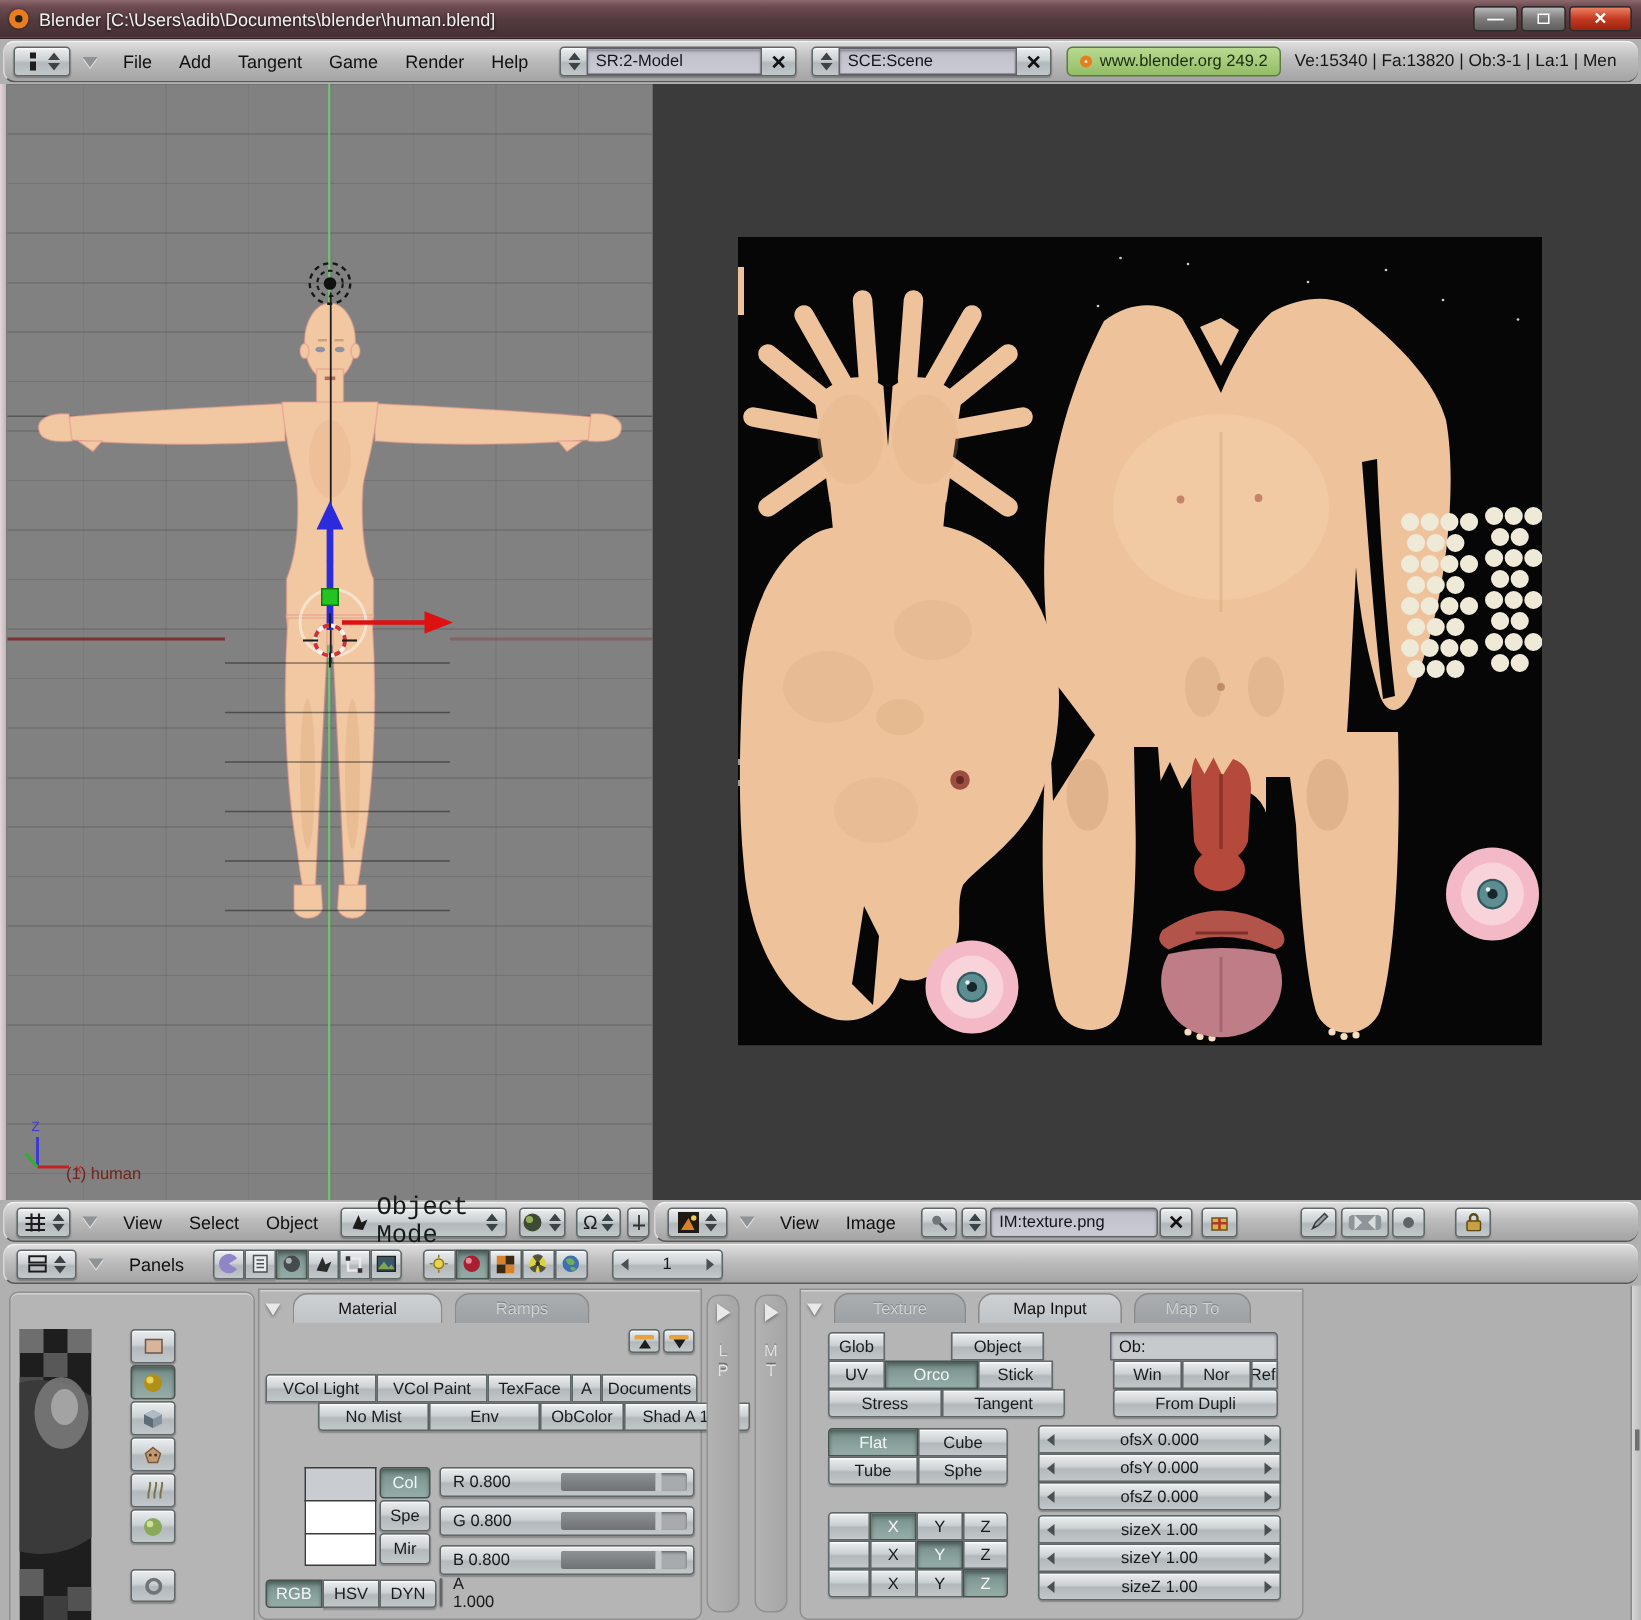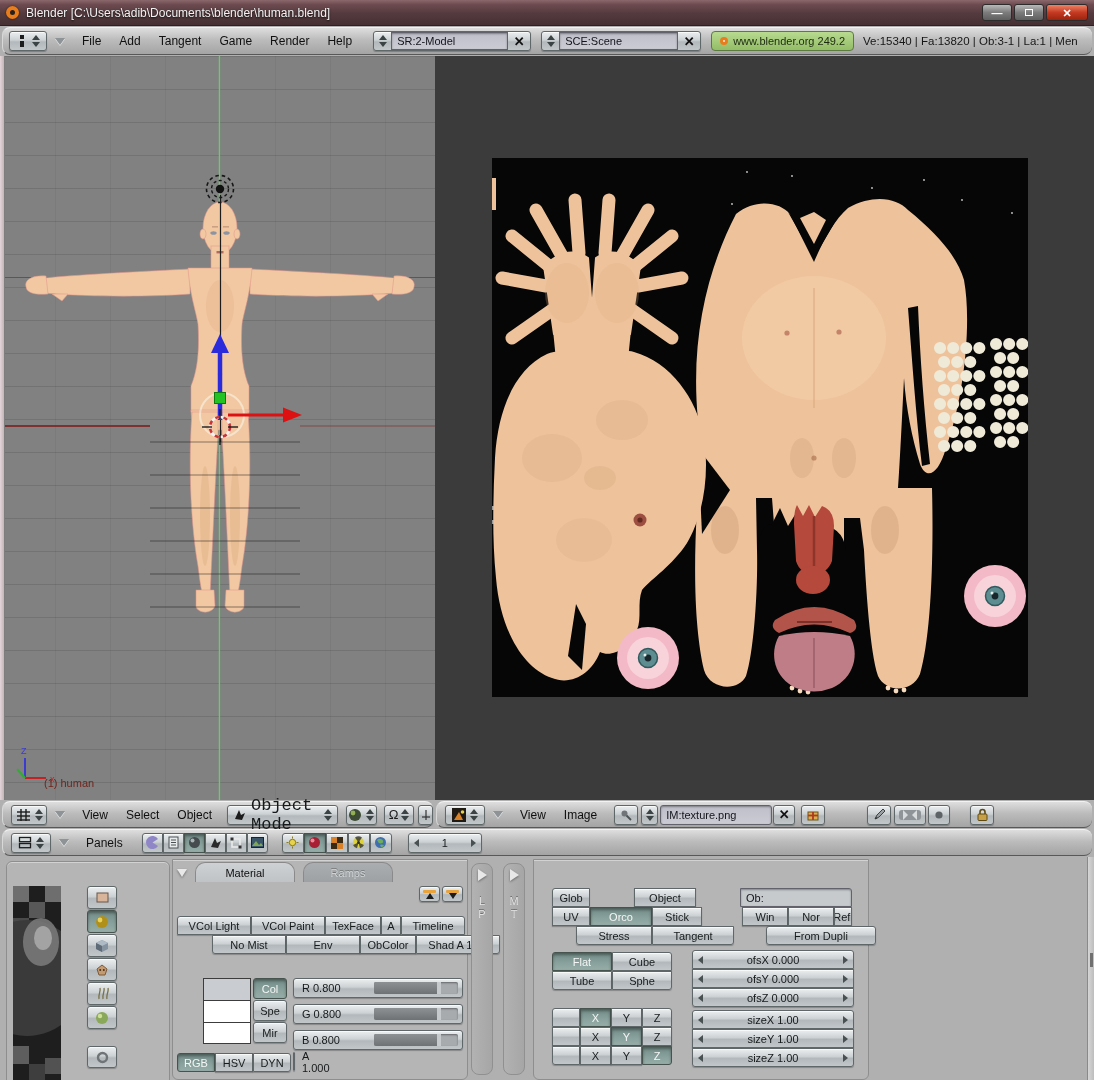--- a/index.html
+++ b/index.html
@@ -622,21 +622,21 @@
         <span class="raised iconbtn" style="width:21px; height:16px; flex-direction:column;">
           <span style="width:13px;height:3px;background:#e8a33c;border-radius:1px;"></span>
           <span style="width:0;height:0;border-left:4px solid transparent;border-right:4px solid transparent;border-top:6px solid #1c1c1c;"></span>
         </span>
       </div>
       <div class="abs" style="left:4px; top:56px; width:288px; display:flex;">
         <span class="raised tbtn" style="width:74px;border-radius:3px 0 0 0;">VCol Light</span>
         <span class="raised tbtn" style="width:74px;border-radius:0;">VCol Paint</span>
         <span class="raised tbtn" style="width:56px;border-radius:0;">TexFace</span>
         <span class="raised tbtn" style="width:20px;border-radius:0;">A</span>
-        <span class="raised tbtn" style="width:64px;border-radius:0 3px 0 0;">Timeline</span>
+        <span class="raised tbtn" style="width:64px;border-radius:0 3px 0 0;">Documents</span>
       </div>
       <div class="abs" style="left:4px; top:75px; width:288px; display:flex;margin-left:35px;">
         <span class="raised tbtn" style="width:74px;border-radius:0 0 0 3px;">No Mist</span>
         <span class="raised tbtn" style="width:74px;border-radius:0;">Env</span>
         <span class="raised tbtn" style="width:56px;border-radius:0;">ObColor</span>
         <span class="raised tbtn" style="width:84px;border-radius:0 0 3px 0;">Shad A 1.00</span>
       </div>
       <div class="abs" style="left:30px; top:118px; width:48px; display:flex; flex-direction:column;">
         <span style="height: 22px; border-top: 1px solid rgb(60, 60, 60); border-right: 1px solid rgb(60, 60, 60); border-left: 1px solid rgb(60, 60, 60); border-image: initial; border-bottom: none; background: rgb(201, 205, 210);"></span>
         <span style="height: 22px; border-top: 1px solid rgb(60, 60, 60); border-right: 1px solid rgb(60, 60, 60); border-left: 1px solid rgb(60, 60, 60); border-image: initial; border-bottom: none; background: rgb(255, 255, 255);"></span>
@@ -683,36 +683,42 @@
       <span class="ltr" style="margin-top:14px;">L</span>
       <span class="ltr">P</span>
     </div>
     <div class="abs vstrip" style="left:503px; top:6px; width:22px; height:212px;">
       <span class="paneltri"></span>
       <span class="ltr" style="margin-top:14px;">M</span>
       <span class="ltr">T</span>
     </div>
 
     <div class="abs panel" style="left:533px; top:2px; width:336px; height:221px; border-radius:0 0 6px 6px;">
+      <div class="abs" style="left:4px; top:2px; display:flex; align-items:flex-end; gap:8px;">
+        <span class="paneltri down" style="margin-bottom:5px;"></span>
+        <span class="ptab off" style="width:88px; justify-content:center;">Texture</span>
+        <span class="ptab on" style="width:96px; justify-content:center;">Map Input</span>
+        <span class="ptab off" style="width:78px; justify-content:center;">Map To</span>
+      </div>
       <div class="abs" style="left:18px; top:28px; width:300px; display:flex;gap:44px;">
         <span class="raised tbtn" style="width:38px;border-radius:3px 0 0 0;">Glob</span>
         <span class="raised tbtn" style="width:62px;border-radius:0;">Object</span>
         <span class="field" style="flex:1; height:19px; border-radius:0 3px 0 0; background:#c6cacd;">
           <span>Ob:</span>
         </span>
       </div>
       <div class="abs" style="left:18px; top:47px; width:300px; display:flex;">
         <span class="raised tbtn" style="width:38px;border-radius:0;">UV</span>
         <span class="raised tbtn pressed" style="width:62px;border-radius:0;">Orco</span>
         <span class="raised tbtn" style="width:50px;border-radius:0;">Stick</span>
         <span class="raised tbtn" style="width:46px;border-radius:0;margin-left:40px;">Win</span>
         <span class="raised tbtn" style="width:46px;border-radius:0;">Nor</span>
         <span class="raised tbtn" style="flex:1;border-radius:0;">Refl</span>
       </div>
-      <div class="abs" style="left:18px; top:66px; width:300px; display:flex;margin-left:24px;">
+      <div class="abs" style="left:18px; top:66px; width:300px; display:flex;">
         <span class="raised tbtn" style="width:76px;border-radius:0 0 0 3px;">Stress</span>
         <span class="raised tbtn" style="width:82px;border-radius:0 0 3px 0;">Tangent</span>
         <span style="flex:1;"></span>
         <span class="raised tbtn" style="width:110px;border-radius:3px;">From Dupli</span>
       </div>
       <div class="abs" style="left:18px; top:92px; width:120px; display:flex; flex-wrap:wrap;">
         <span class="raised tbtn pressed" style="width:60px;border-radius:3px 0 0 0;">Flat</span>
         <span class="raised tbtn" style="width:60px;border-radius:0 3px 0 0;">Cube</span>
         <span class="raised tbtn" style="width:60px;border-radius:0 0 0 3px;">Tube</span>
         <span class="raised tbtn" style="width:60px;border-radius:0 0 3px 0;">Sphe</span>

